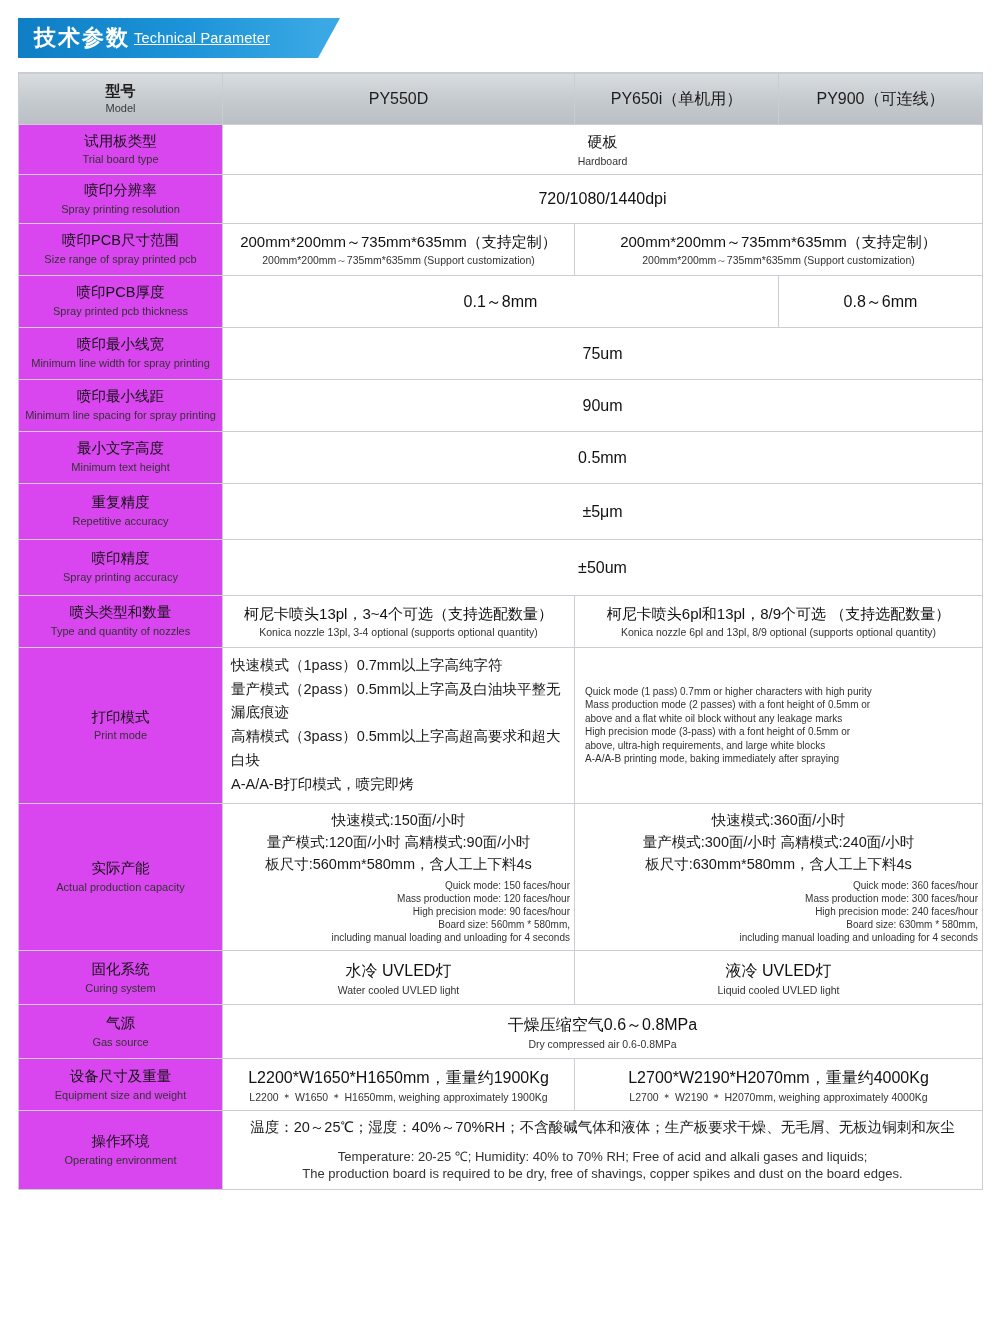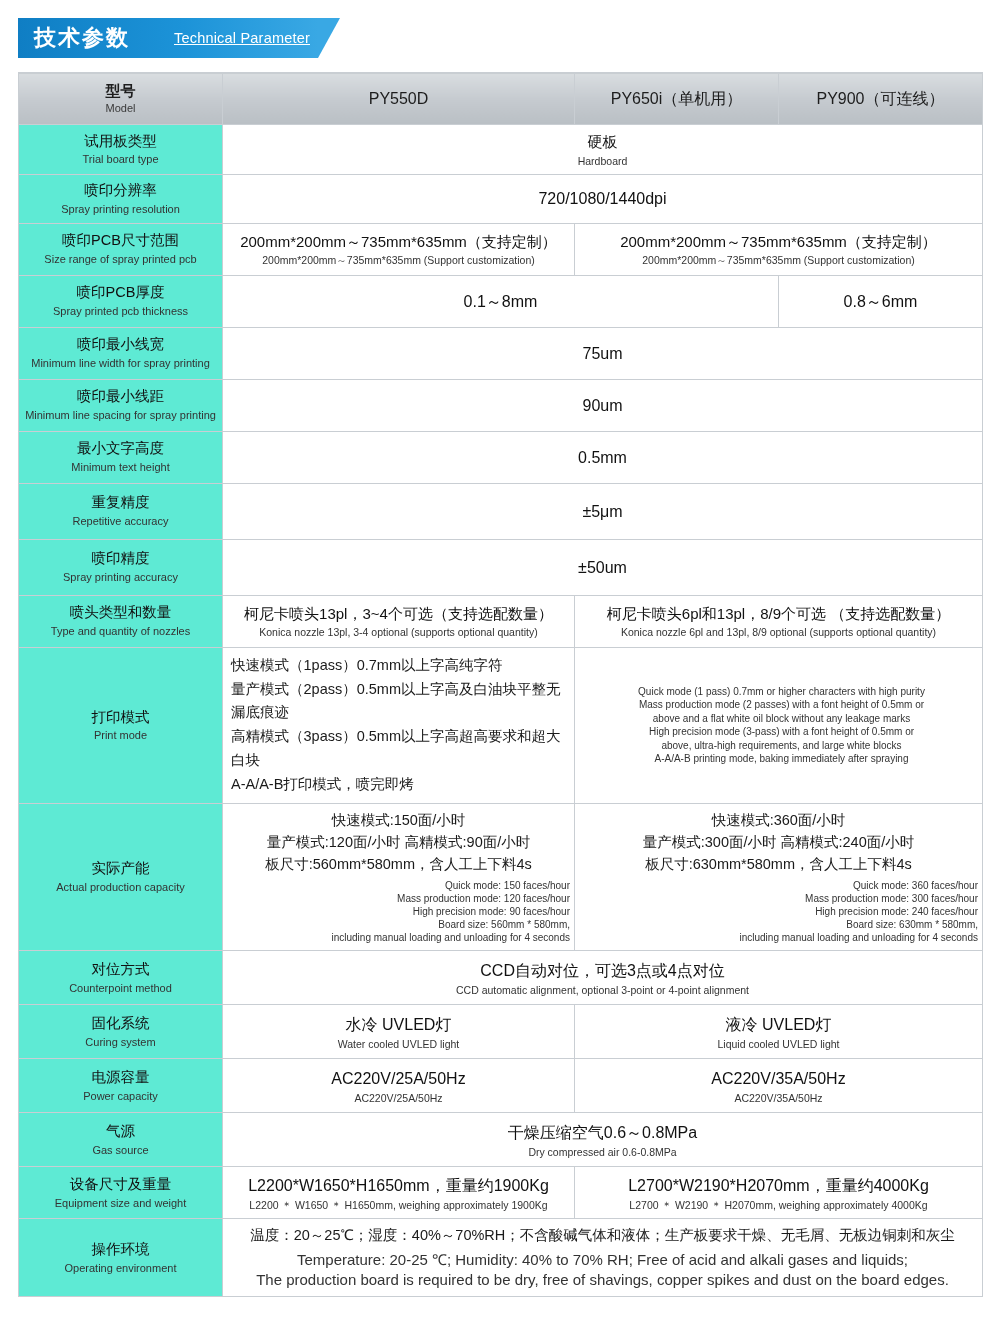--- a/index.html
+++ b/index.html
@@ -10,21 +10,21 @@
     font-family: "Liberation Sans", sans-serif;
     color: #1a1a1a;
   }
   .page { position: relative; width: 1000px; height: 1338px; padding: 0; }
 
   
   .banner {
     position: relative;
     margin: 18px 0 14px 18px;
     width: 322px; height: 40px;
-    display: flex; align-items: center; gap: 40px;
+    display: flex; align-items: center;
   }
   .banner-bg {
     position: absolute; left: 0; top: 0;
     width: 300px; height: 40px;
     background: linear-gradient(90deg, #0f7ec4 0%, #1c93d8 55%, #39a8e4 100%);
   }
   .banner-tail {
     position: absolute; left: 300px; top: 0;
     width: 0; height: 0;
     border-top: 40px solid #39a8e4;
@@ -63,40 +63,40 @@
     height: 52px;
   }
   thead th .cn { font-size: 15px; font-weight: bold; display: block; line-height: 1.25;}
   thead th .en { font-size: 11px; color: #3a3a3a; display: block; line-height: 1.3;}
   thead th.model-col .cn { font-size: 16px; font-weight: normal;}
   thead th.model-head { width: 204px; }
 
   
   td.label {
     width: 204px;
-    background: #5eead4;
+    background: #d946ef;
     padding: 8px 4px;
   }
   td.label .cn { display:block; font-size: 14.5px; line-height: 1.3; color:#111; }
   td.label .en { display:block; font-size: 11px; line-height: 1.35; color:#333; margin-top: 2px;}
 
   td.val { background:#ffffff; }
   td.val .cn { display:block; font-size: 15px; line-height: 1.45; color: #111; }
   td.val .en { display:block; font-size: 10.5px; line-height: 1.35; color: #333; margin-top: 1px;}
   td.val .cn.big { font-size: 16px; }
   .lh-tight .en { line-height: 1.3; }
 
   .print-mode-cn { text-align: left; font-size: 14.5px; line-height: 1.65; padding-left: 4px;}
-  .print-mode-en { text-align: center; font-size: 10px; line-height: 1.35; color:#333; padding-left: 6px;}
+  .print-mode-en { text-align: left; font-size: 10px; line-height: 1.35; color:#333; padding-left: 6px;}
 
   .stack-cn { font-size: 14.5px; line-height: 1.5; }
   .stack-en { font-size: 10px; line-height: 1.3; color:#333; margin-top: 4px; text-align: right; }
 
   .env-cn { font-size: 14.5px; line-height: 1.4; }
-  .env-en { font-size: 15px; line-height: 1.35; color:#333; margin-top: 4px; text-align: center; }
+  .env-en { font-size: 13px; line-height: 1.35; color:#333; margin-top: 10px; text-align: center; }
 </style>
 </head>
 <body>
 
 <div class="page">
 
   <div class="banner">
     <div class="banner-bg"></div>
     <div class="banner-tail"></div>
     <span class="banner-cn">技术参数</span>
@@ -297,60 +297,36 @@
           <div class="stack-en">
             <div>Quick mode: 360 faces/hour</div>
             <div>Mass production mode: 300 faces/hour</div>
             <div>High precision mode: 240 faces/hour</div>
             <div>Board size: 630mm * 580mm,</div>
             <div>including manual loading and unloading for 4 seconds</div>
           </div>
         </td>
       </tr>
 
-      <tr style="height:54px">
-        <td class="label">
-          <span class="cn">对位方式</span>
-          <span class="en">Counterpoint method</span>
-        </td>
-        <td class="val" colspan="3">
-          <span class="cn big">CCD自动对位，可选3点或4点对位</span>
-          <span class="en">CCD automatic alignment, optional 3-point or 4-point alignment</span>
-        </td>
-      </tr>
 
       <tr style="height:54px">
         <td class="label">
           <span class="cn">固化系统</span>
           <span class="en">Curing system</span>
         </td>
         <td class="val">
           <span class="cn big">水冷 UVLED灯</span>
           <span class="en">Water cooled UVLED light</span>
         </td>
         <td class="val" colspan="2">
           <span class="cn big">液冷 UVLED灯</span>
           <span class="en">Liquid cooled UVLED light</span>
         </td>
       </tr>
 
-      <tr style="height:54px">
-        <td class="label">
-          <span class="cn">电源容量</span>
-          <span class="en">Power capacity</span>
-        </td>
-        <td class="val">
-          <span class="cn big">AC220V/25A/50Hz</span>
-          <span class="en">AC220V/25A/50Hz</span>
-        </td>
-        <td class="val" colspan="2">
-          <span class="cn big">AC220V/35A/50Hz</span>
-          <span class="en">AC220V/35A/50Hz</span>
-        </td>
-      </tr>
 
       <tr style="height:54px">
         <td class="label">
           <span class="cn">气源</span>
           <span class="en">Gas source</span>
         </td>
         <td class="val" colspan="3">
           <span class="cn big">干燥压缩空气0.6～0.8MPa</span>
           <span class="en">Dry compressed air 0.6-0.8MPa</span>
         </td>

